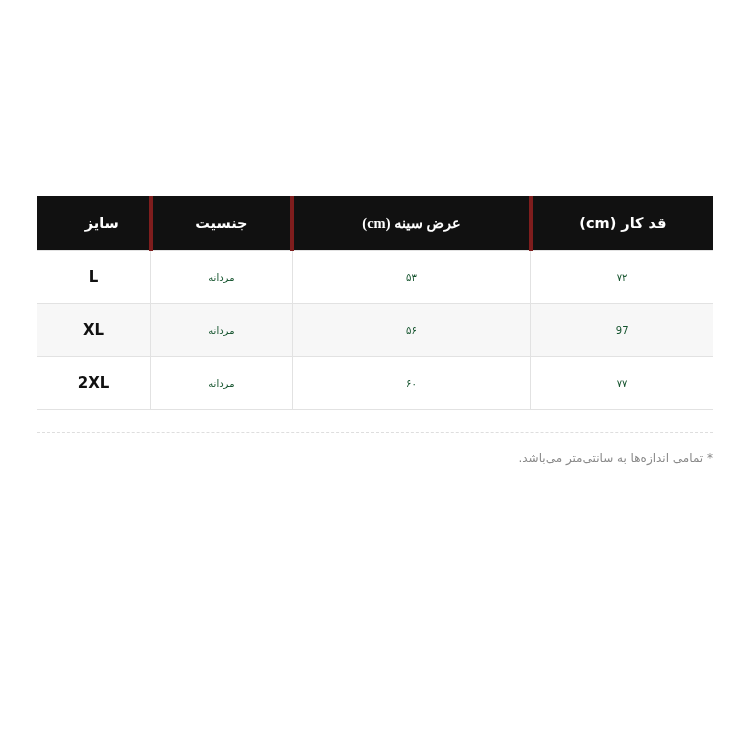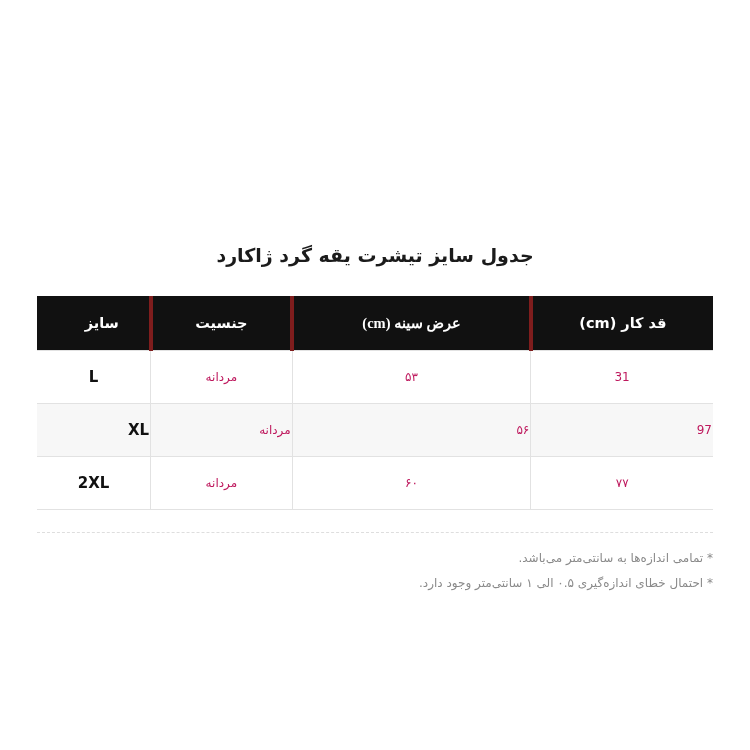--- a/index.html
+++ b/index.html
@@ -62,29 +62,28 @@
     padding: 0 6px;
   }
   table.size-table thead th:last-child {
     border-left: none;
     padding-left: 24px;
   }
   table.size-table tbody td {
     height: 50px;
     text-align: center;
     vertical-align: middle;
-    font-size: 12px;
-    color: #be185d;
+    font-size: 10px;
+    color: #14532d;
     border-left: 1px solid #e2e2e2;
     border-bottom: 1px solid #e2e2e2;
     background: #ffffff;
   }
   table.size-table tbody tr.alt td {
     background: #f7f7f7;
-    text-align: right;
   }
   table.size-table tbody td:last-child {
     border-left: none;
     font-weight: bold;
     color: #111111;
     font-size: 15px;
   }
   table.size-table tbody tr:first-child td {
     border-top: 1px solid #e2e2e2;
   }
@@ -108,35 +107,34 @@
     line-height: 1.5;
     text-align: right;
   }
 </style>
 </head>
 <body>
 
 <div class="page">
   <div class="card">
 
-    <div class="title">جدول سایز تیشرت یقه گرد ژاکارد</div>
 
     <div class="table-wrap">
       <table class="size-table">
         <thead>
           <tr>
             <th class="col-height">قد کار (cm)</th>
             <th class="col-chest">عرض سینه (cm)</th>
             <th class="col-gender">جنسیت</th>
             <th class="col-size">سایز</th>
           </tr>
         </thead>
         <tbody>
           <tr>
-            <td>31</td>
+            <td>۷۲</td>
             <td>۵۳</td>
             <td>مردانه</td>
             <td>L</td>
           </tr>
           <tr class="alt">
             <td>97</td>
             <td>۵۶</td>
             <td>مردانه</td>
             <td>XL</td>
           </tr>
@@ -145,17 +143,16 @@
             <td>۶۰</td>
             <td>مردانه</td>
             <td>2XL</td>
           </tr>
         </tbody>
       </table>
     </div>
 
     <div class="notes">
       <p>* تمامی اندازه‌ها به سانتی‌متر می‌باشد.</p>
-      <p>* احتمال خطای اندازه‌گیری ۰.۵ الی ۱ سانتی‌متر وجود دارد.</p>
     </div>
 
   </div>
 </div>
 
 </body></html>

